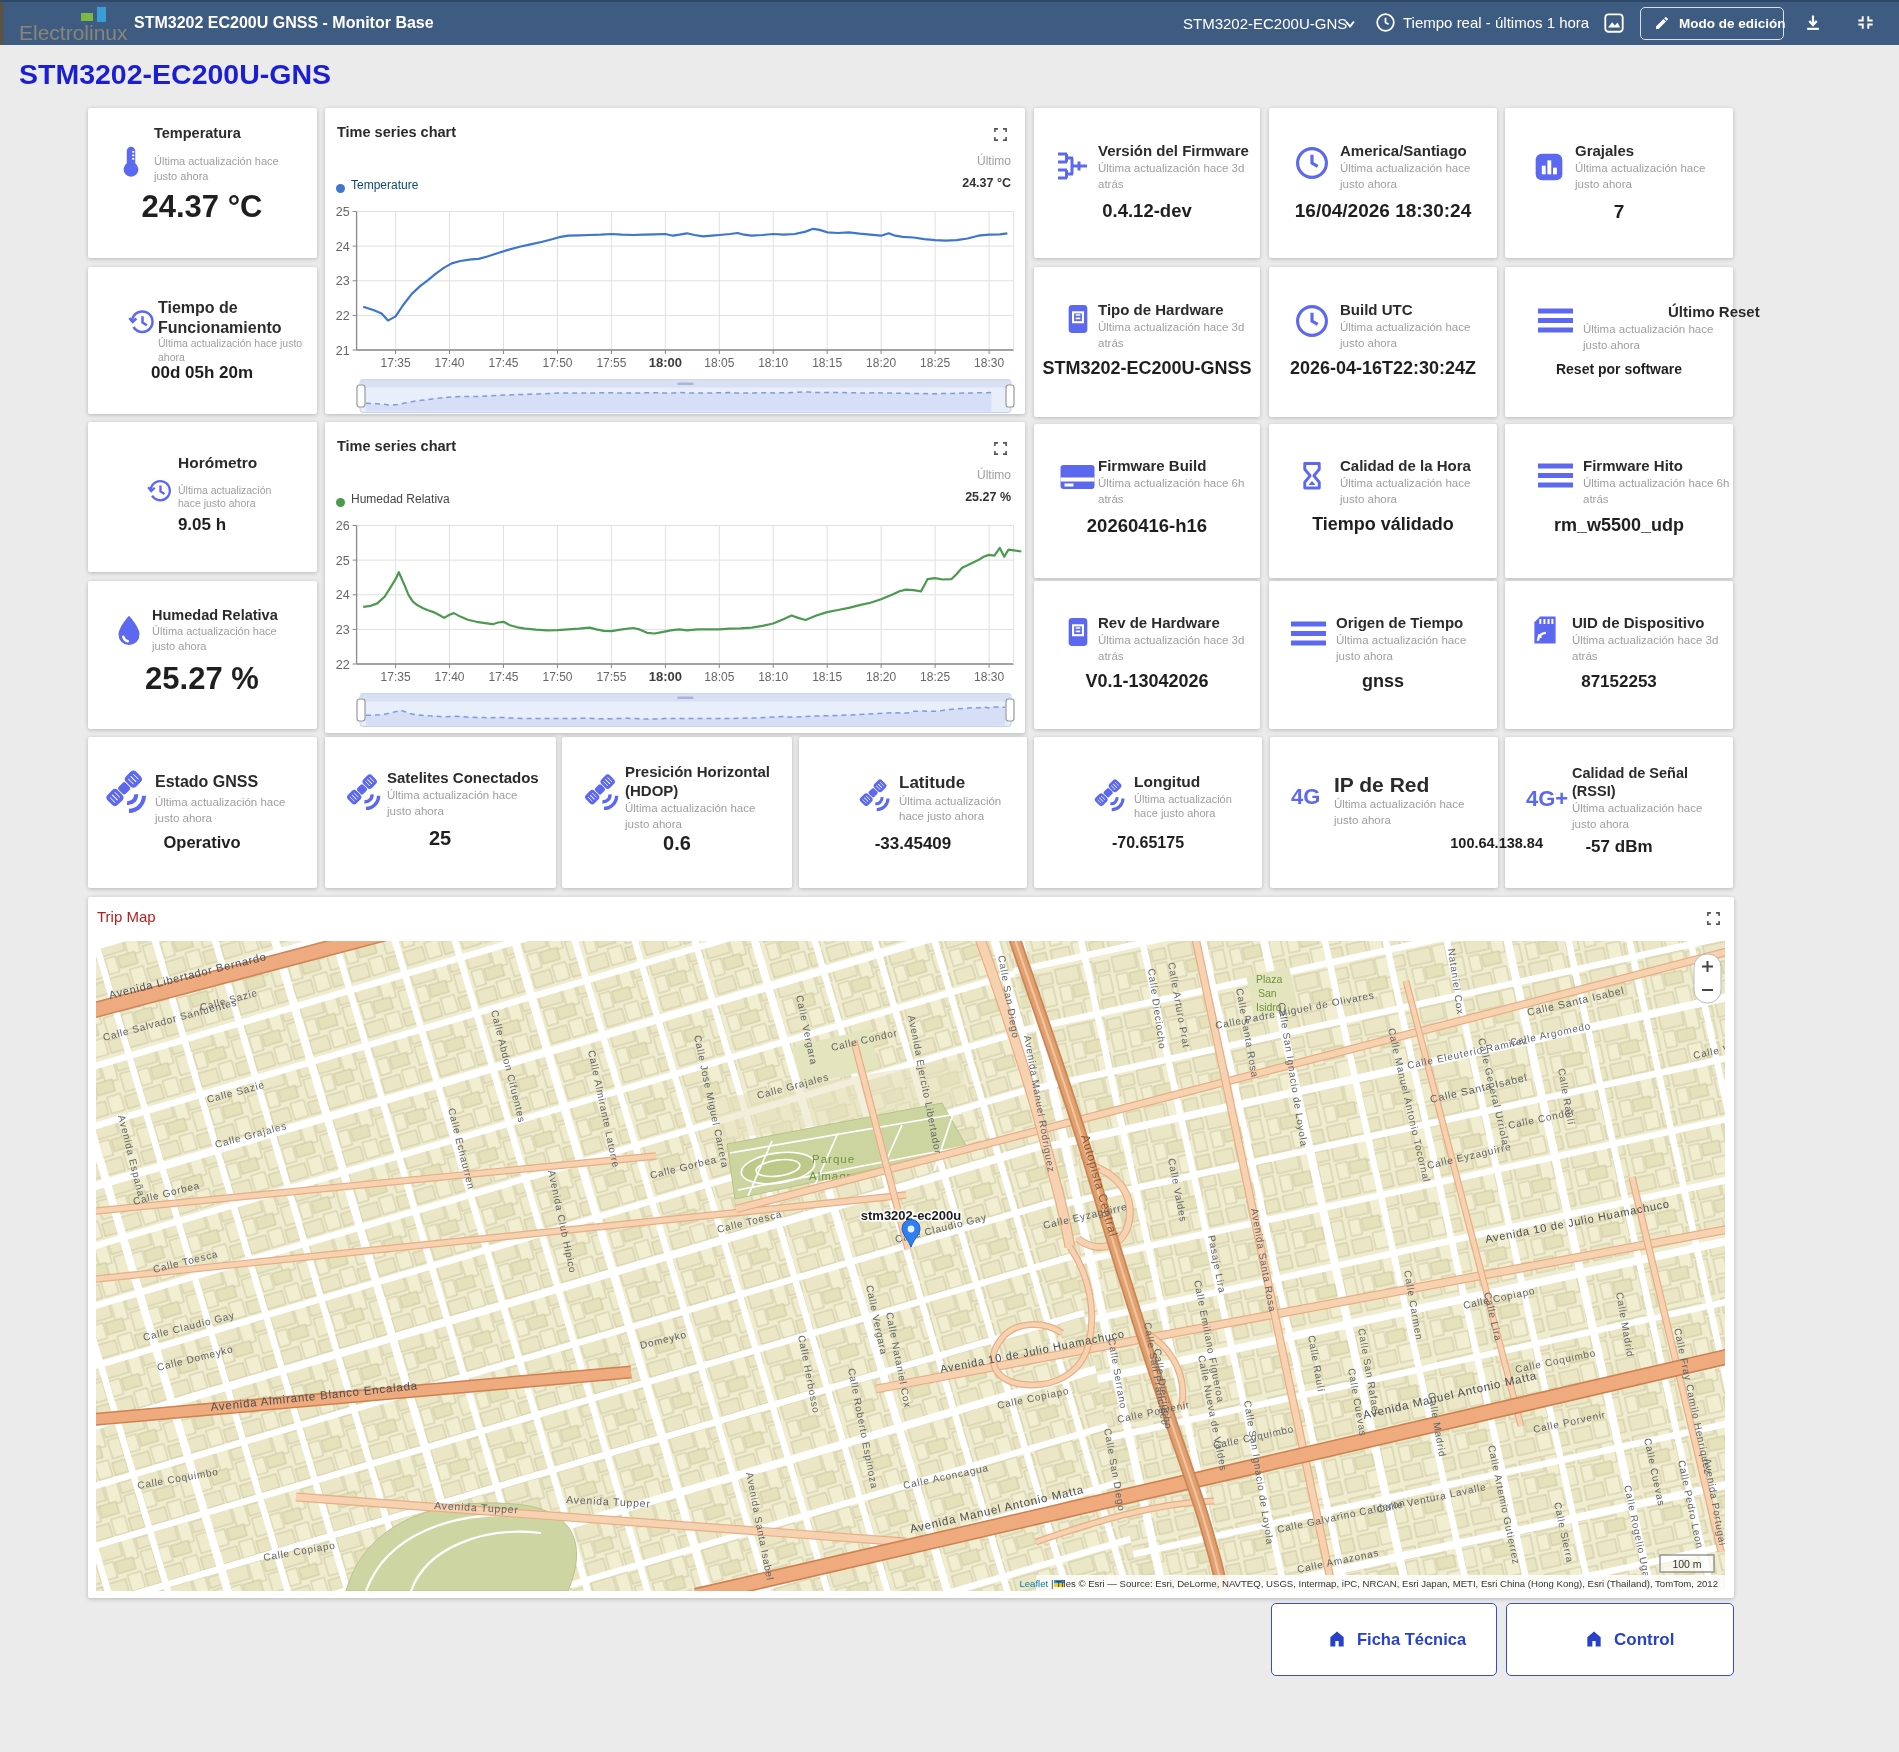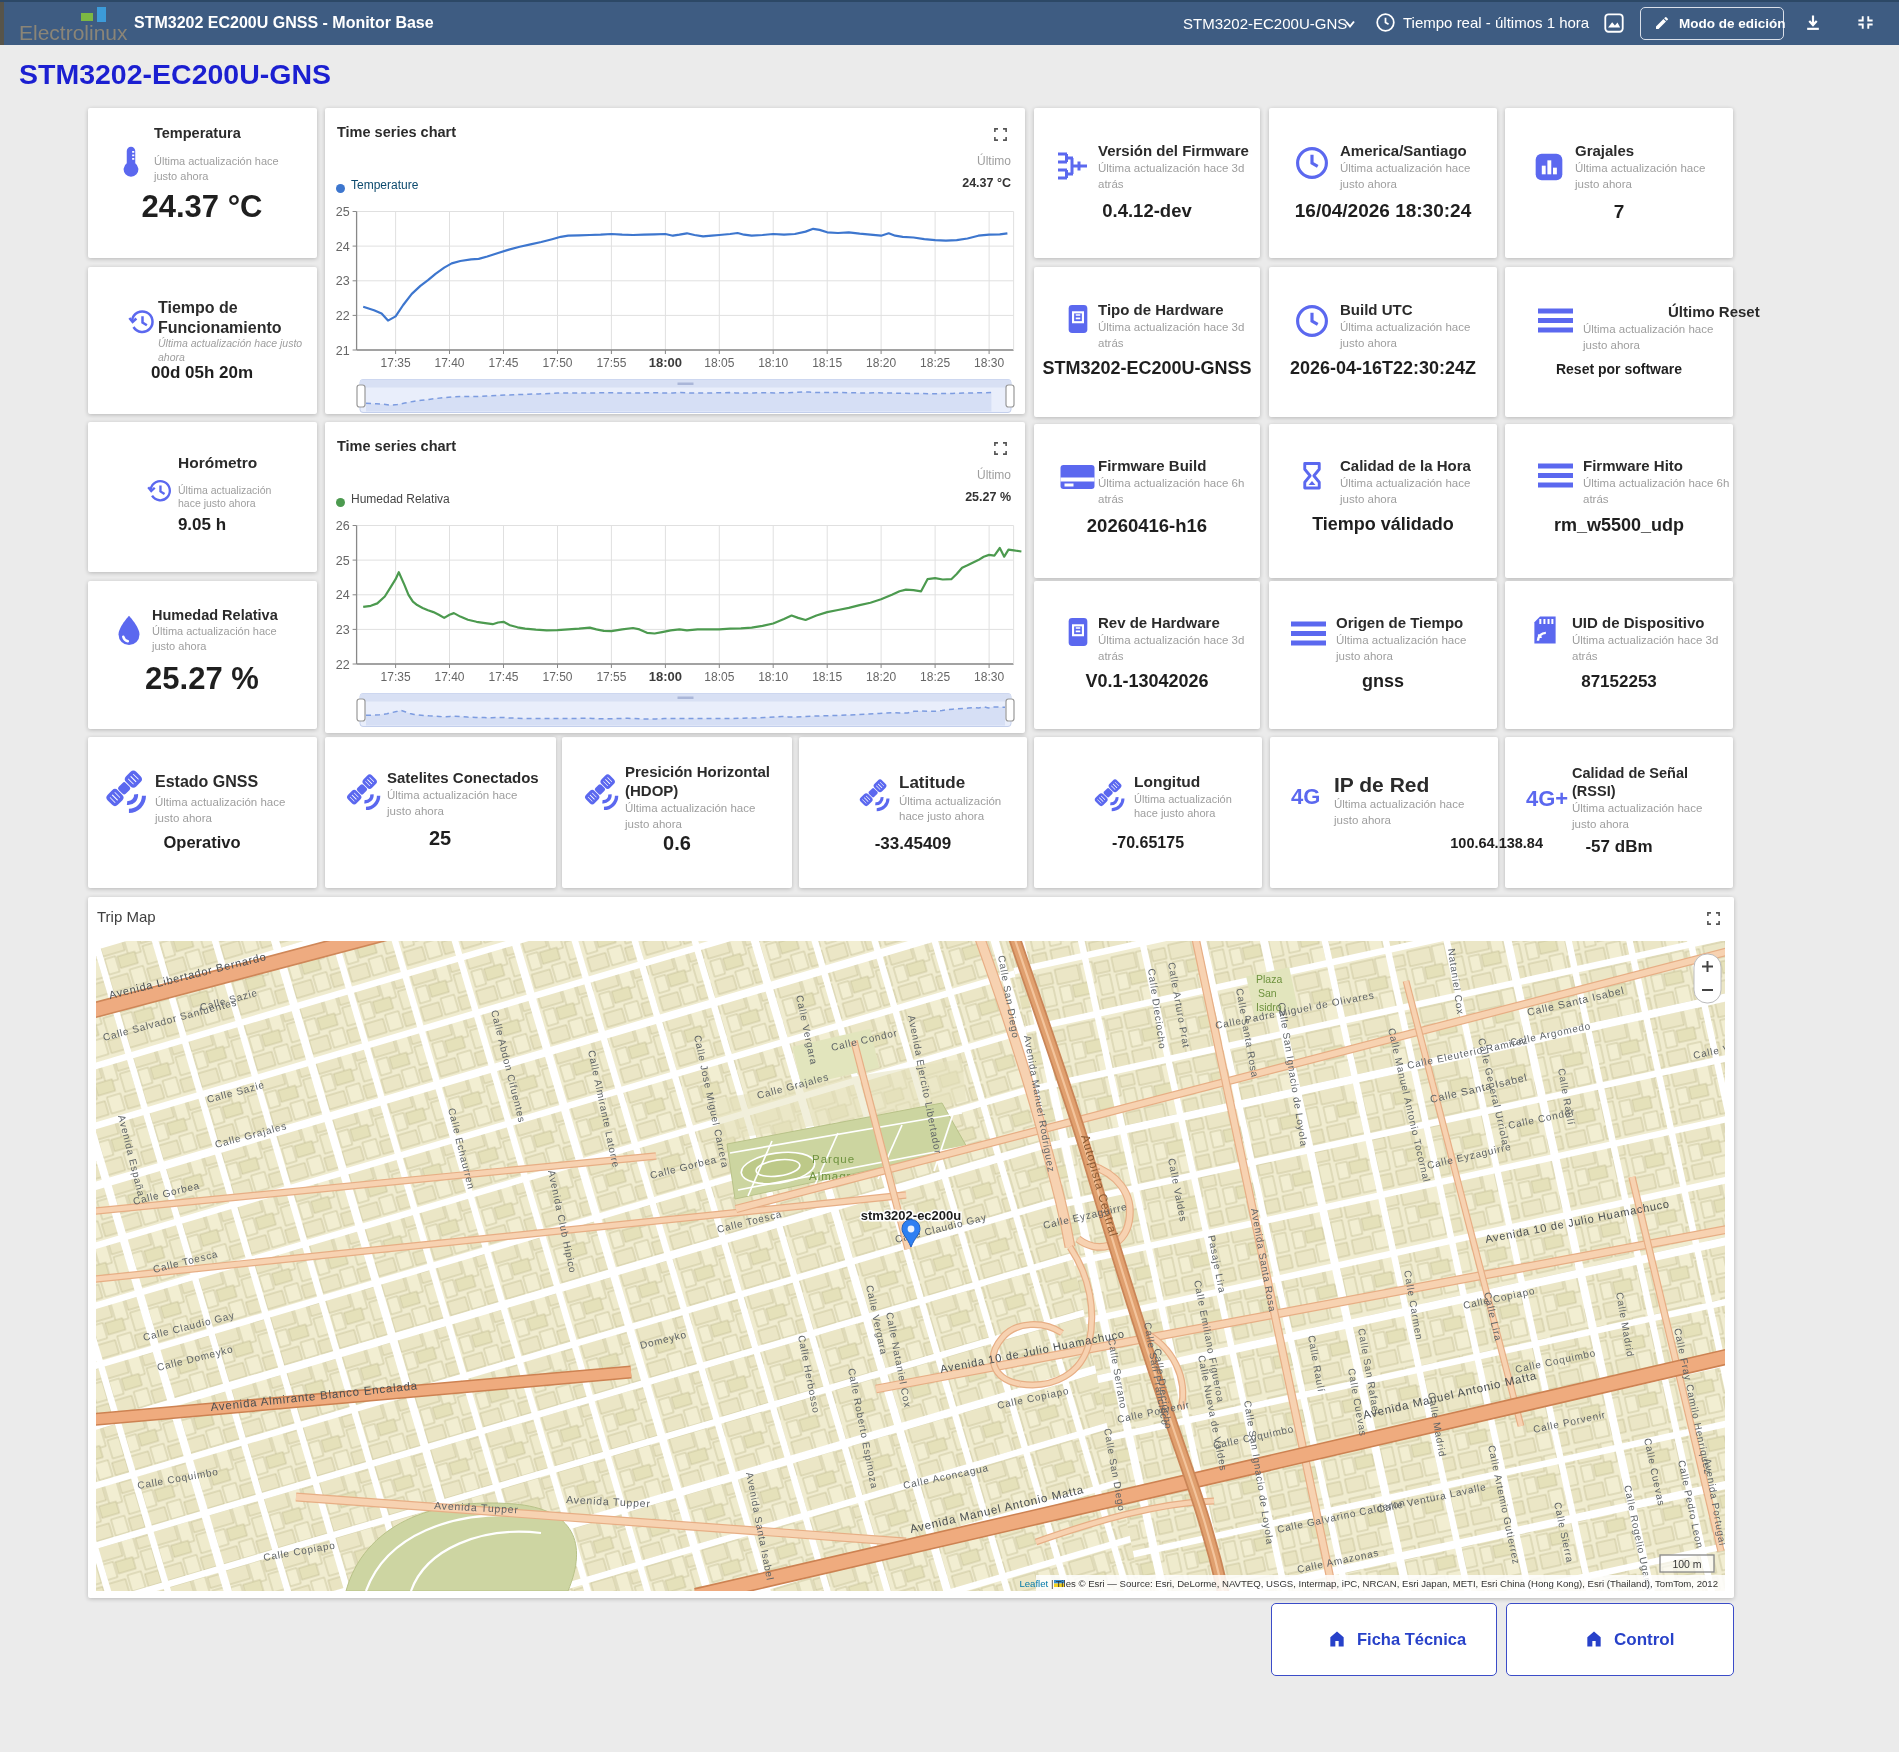--- a/index.html
+++ b/index.html
@@ -51,21 +51,21 @@
 <div class="ab tt" style="left:154px;top:124px;font-size:14.5px;line-height:18px;">Temperatura</div>
 <div class="ab sub" style="left:154px;top:154px;font-size:11px;line-height:15px;">Última actualización hace<br>justo ahora</div>
 <div class="val" style="left:42px;top:189px;width:320px;font-size:31px;line-height:35px;">24.37 °C</div>
 <div class="card" style="left:88px;top:267px;width:229px;height:147px;"></div>
 <svg class="ab" style="left:127px;top:307px;" width="30" height="30" viewBox="0 0 24 24">
       <path d="M4.1 10.6 a8.2 8.2 0 1 1 1.1 5.4" fill="none" stroke="#5b68ef" stroke-width="2"></path>
       <path d="M1.9 8.8 L4.5 12 7.5 9.2" fill="none" stroke="#5b68ef" stroke-width="2"></path>
       <path d="M12.4 7.3 V12.4 L15.9 14.6" fill="none" stroke="#5b68ef" stroke-width="2"></path>
     </svg>
 <div class="ab tt" style="left:158px;top:298px;font-size:16px;line-height:19.5px;">Tiempo de<br>Funcionamiento</div>
-<div class="ab sub" style="left:158px;top:337px;font-size:10.5px;line-height:13.5px;font-style:italic;">Última actualización hace justo<br>ahora</div>
+<div class="ab sub" style="left:158px;top:337px;font-size:10.5px;line-height:13.5px;">Última actualización hace justo<br>ahora</div>
 <div class="val" style="left:42px;top:362px;width:320px;font-size:17px;line-height:21px;">00d 05h 20m</div>
 <div class="card" style="left:88px;top:422px;width:229px;height:150px;"></div>
 <svg class="ab" style="left:146px;top:477px;" width="28" height="28" viewBox="0 0 24 24">
       <path d="M4.1 10.6 a8.2 8.2 0 1 1 1.1 5.4" fill="none" stroke="#5b68ef" stroke-width="2"></path>
       <path d="M1.9 8.8 L4.5 12 7.5 9.2" fill="none" stroke="#5b68ef" stroke-width="2"></path>
       <path d="M12.4 7.3 V12.4 L15.9 14.6" fill="none" stroke="#5b68ef" stroke-width="2"></path>
     </svg>
 <div class="ab tt" style="left:178px;top:453px;font-size:15.5px;line-height:19px;">Horómetro</div>
 <div class="ab sub" style="left:178px;top:484px;font-size:10.5px;line-height:13px;">Última actualización<br>hace justo ahora</div>
 <div class="val" style="left:42px;top:514px;width:320px;font-size:17px;line-height:21px;">9.05 h</div>
@@ -414,21 +414,21 @@
       <polyline points="38.2,184.9 45.8,183.8 52.3,181.4 59.8,174.5 65.2,165.8 70.6,157.2 73.8,150.2 79.2,162.4 83.5,172.8 87.9,179.7 92.2,183.1 97.6,185.9 103.0,188.3 108.4,190.1 113.8,192.8 119.2,195.9 124.5,192.8 128.9,191.1 135.3,194.6 142.9,197.7 151.5,199.8 160.2,201.1 167.7,202.2 173.1,200.5 178.5,199.8 185.0,203.2 192.5,205.3 200.1,206.7 210.9,207.7 221.7,208.4 232.4,208.1 243.2,207.4 254.0,206.7 264.8,205.6 271.3,207.4 278.8,208.8 286.4,209.1 297.2,207.4 308.0,206.0 314.5,207.4 322.0,210.8 329.6,211.5 337.1,210.1 345.7,208.4 354.4,207.4 361.9,208.4 372.7,207.4 383.5,207.4 394.3,207.4 405.1,206.7 415.9,206.3 426.7,205.6 437.5,203.9 448.2,201.5 459.0,197.0 466.6,193.5 473.1,195.9 480.6,198.0 491.4,193.5 502.2,190.1 513.0,188.0 523.8,185.9 534.6,183.1 545.4,180.7 556.1,177.3 566.9,172.8 574.5,169.3 581.0,167.6 588.5,168.2 596.1,169.3 602.5,157.2 610.1,156.1 617.7,157.5 626.3,157.2 631.7,152.0 637.1,145.7 642.5,143.3 653.3,138.1 658.7,134.7 664.1,132.9 669.4,133.6 674.8,126.0 679.2,134.7 683.5,127.7 688.9,128.4 696.4,129.5" fill="none" stroke="#4c9a4f" stroke-width="2.2" stroke-linejoin="round"></polyline>
       <rect x="35" y="271.5" width="651" height="33.0" rx="3" fill="#e9eefb" stroke="#c3cfec" stroke-width="1"></rect>
       <rect x="35" y="271.5" width="651" height="8" rx="3" fill="#d8e0f4"></rect>
       <rect x="352.5" y="274.5" width="16" height="2.5" fill="#aab6d8"></rect>
       <polygon points="41.0,303.5 41.0,293.2 48.3,293.1 54.6,292.8 62.0,291.8 67.2,290.5 72.4,289.2 75.6,288.2 80.8,290.0 85.0,291.5 89.2,292.5 93.4,293.0 98.6,293.4 103.9,293.8 109.1,294.0 114.3,294.4 119.6,294.9 124.8,294.4 129.0,294.1 135.3,294.6 142.6,295.1 151.0,295.4 159.4,295.6 166.7,295.8 171.9,295.5 177.2,295.4 183.5,295.9 190.8,296.2 198.1,296.4 208.6,296.6 219.1,296.6 229.6,296.6 240.0,296.5 250.5,296.4 261.0,296.2 267.3,296.5 274.6,296.7 281.9,296.8 292.4,296.5 302.9,296.3 309.2,296.5 316.5,297.0 323.8,297.1 331.2,296.9 339.5,296.6 347.9,296.5 355.3,296.6 365.7,296.5 376.2,296.5 386.7,296.5 397.2,296.4 407.6,296.4 418.1,296.2 428.6,296.0 439.1,295.6 449.5,295.0 456.9,294.5 463.2,294.9 470.5,295.1 481.0,294.5 491.4,294.0 501.9,293.7 512.4,293.4 522.9,293.0 533.3,292.6 543.8,292.1 554.3,291.5 561.6,291.0 567.9,290.8 575.2,290.9 582.6,291.0 588.9,289.2 596.2,289.1 603.5,289.3 611.9,289.2 617.1,288.5 622.4,287.6 627.6,287.2 638.1,286.5 643.3,286.0 648.6,285.8 653.8,285.9 659.0,284.8 663.2,286.0 667.4,285.0 672.7,285.1 680.0,285.2 680.0,303.5" fill="rgba(125,156,224,0.18)" stroke="none"></polygon>
       <polyline points="41.0,293.2 48.3,293.1 54.6,292.8 62.0,291.8 67.2,290.5 72.4,289.2 75.6,288.2 80.8,290.0 85.0,291.5 89.2,292.5 93.4,293.0 98.6,293.4 103.9,293.8 109.1,294.0 114.3,294.4 119.6,294.9 124.8,294.4 129.0,294.1 135.3,294.6 142.6,295.1 151.0,295.4 159.4,295.6 166.7,295.8 171.9,295.5 177.2,295.4 183.5,295.9 190.8,296.2 198.1,296.4 208.6,296.6 219.1,296.6 229.6,296.6 240.0,296.5 250.5,296.4 261.0,296.2 267.3,296.5 274.6,296.7 281.9,296.8 292.4,296.5 302.9,296.3 309.2,296.5 316.5,297.0 323.8,297.1 331.2,296.9 339.5,296.6 347.9,296.5 355.3,296.6 365.7,296.5 376.2,296.5 386.7,296.5 397.2,296.4 407.6,296.4 418.1,296.2 428.6,296.0 439.1,295.6 449.5,295.0 456.9,294.5 463.2,294.9 470.5,295.1 481.0,294.5 491.4,294.0 501.9,293.7 512.4,293.4 522.9,293.0 533.3,292.6 543.8,292.1 554.3,291.5 561.6,291.0 567.9,290.8 575.2,290.9 582.6,291.0 588.9,289.2 596.2,289.1 603.5,289.3 611.9,289.2 617.1,288.5 622.4,287.6 627.6,287.2 638.1,286.5 643.3,286.0 648.6,285.8 653.8,285.9 659.0,284.8 663.2,286.0 667.4,285.0 672.7,285.1 680.0,285.2" fill="none" stroke="#7d9ce0" stroke-width="1.5" stroke-dasharray="5 4"></polyline>
       <rect x="32" y="277.0" width="8" height="22" rx="2.5" fill="#fff" stroke="#999" stroke-width="1.2"></rect>
       <rect x="681" y="277.0" width="8" height="22" rx="2.5" fill="#fff" stroke="#999" stroke-width="1.2"></rect>
     </svg>
 <div class="card" style="left:88px;top:897px;width:1646px;height:701px;"></div>
-<div class="ab" style="left:97px;top:908px;font-size:15px;color:#404040;">Trip Map</div>
+<div class="ab" style="left:97px;top:908px;font-size:15px;color:#b91c1c;">Trip Map</div>
 <svg class="ab" style="left:1706px;top:911px;" width="15" height="15" viewBox="0 0 24 24">
       <path d="M3 8 V3 h5 M16 3 h5 v5 M21 16 v5 h-5 M8 21 H3 v-5" fill="none" stroke="#555" stroke-width="2.6"></path>
     </svg>
 <svg class="ab" style="left:96px;top:941px;" width="1629" height="650" viewBox="0 0 1629 650">
       <defs>
         <pattern id="blL" width="58" height="58" patternUnits="userSpaceOnUse" patternTransform="rotate(-16.5)">
 <rect width="58" height="58" fill="#f0ecd0"></rect>
 <g stroke="#c6c198" stroke-width="0.8" fill="none">
 <rect x="2" y="2" width="23" height="15" fill="#ebe6c6"></rect>
 <rect x="27" y="2" width="13" height="21" fill="#f2eed2"></rect>

